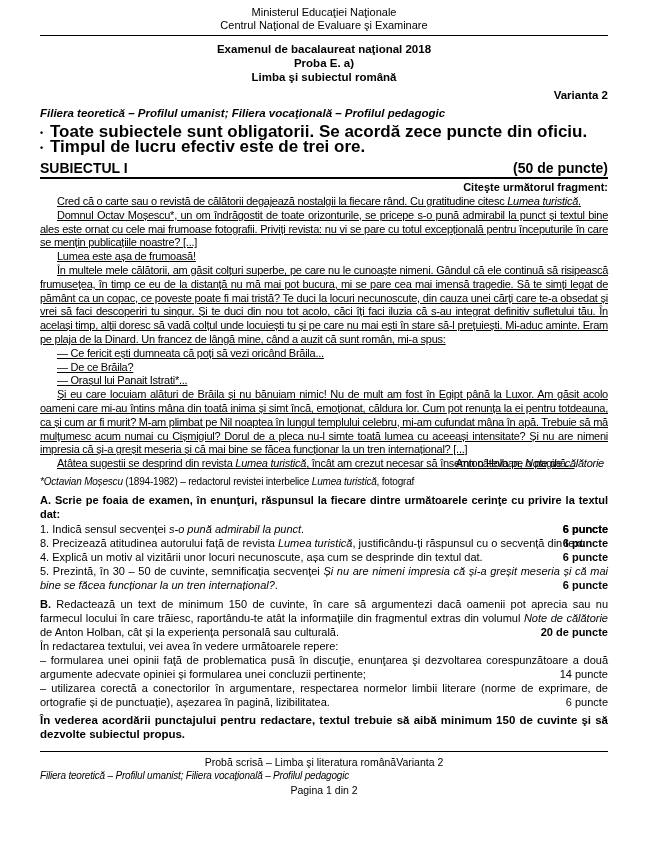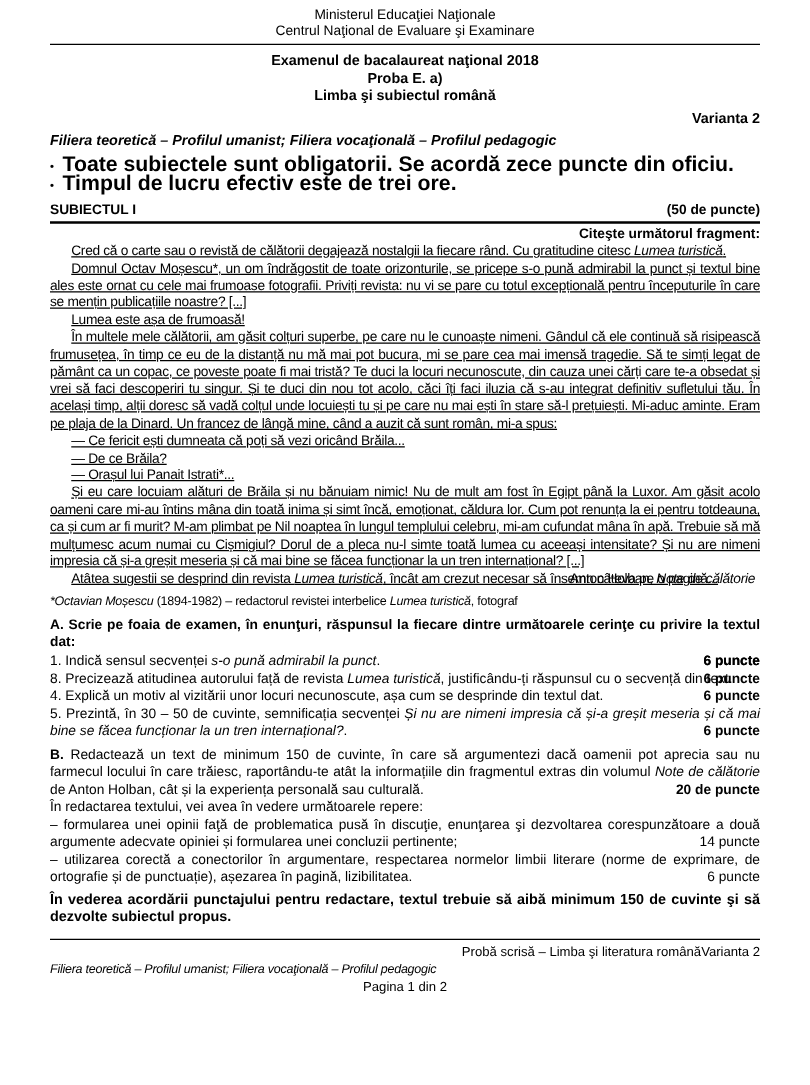--- a/index.html
+++ b/index.html
@@ -51,21 +51,21 @@
     line-height: 14.5px;
     padding-left: 10px;
     position: relative;
   }
   .instructions li::before { content: "•"; position: absolute; left: 0; font-size: 9px; top: 1px; }
 
   .subj-row {
     display: flex;
     justify-content: space-between;
     font-weight: bold;
-    font-size: 11px;
+    font-size: 14px;
     border-bottom: 2px solid #000;
     margin-top: 8px;
     padding-bottom: 2px;
     line-height: 13px;
   }
   .read-prompt { font-weight: bold; line-height: 15px; margin-top: 1px; text-align: right; }
 
   .frag {
     margin: 0;
     text-align: justify;
@@ -104,21 +104,21 @@
     font-size: 11.5px;
   }
 
   .footer {
     border-top: 1px solid #000;
     margin-top: 9px;
     padding-top: 3px;
     font-size: 10.5px;
     line-height: 14px;
   }
-  .footer-row { display: flex; justify-content: flex-end; }
+  .footer-row { display: flex; justify-content: center; }
   .footer-filiera { font-style: italic; font-size: 10px; letter-spacing: -0.2px; }
   .footer-page { text-align: center; }
 </style>
 </head>
 <body>
 
 <div class="page">
 
   <div class="head-small">
     <div>Ministerul Educaţiei Naţionale</div>

